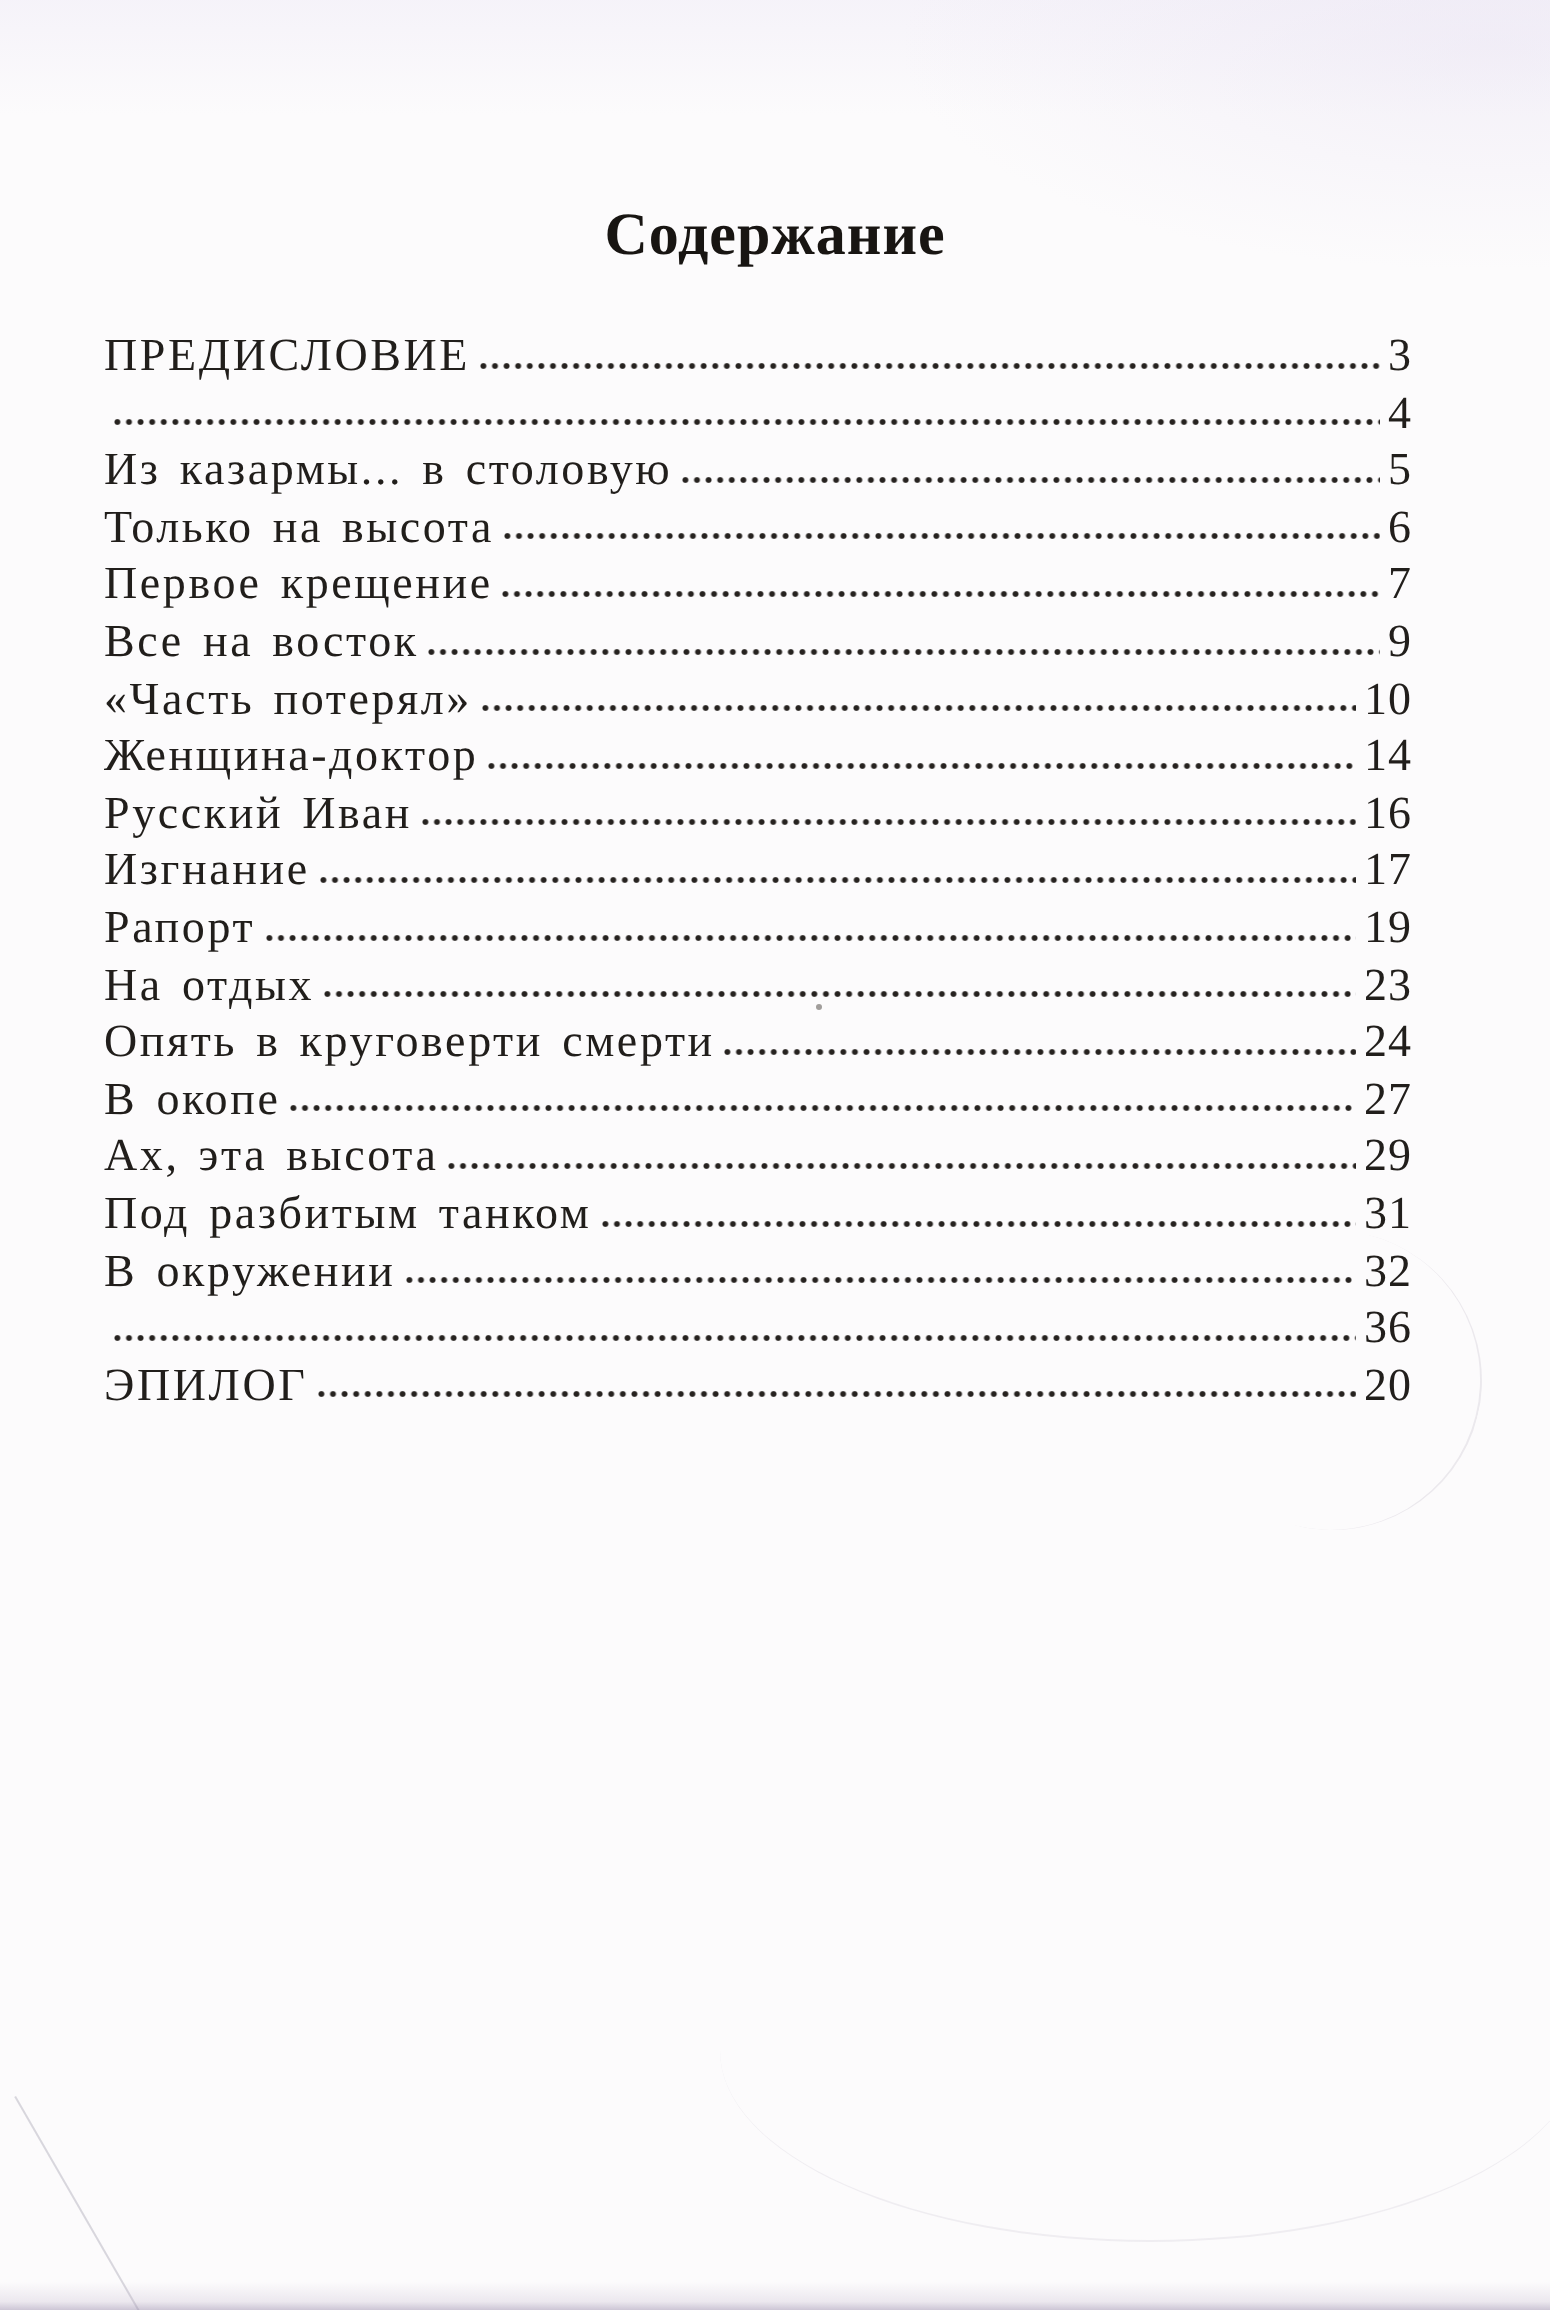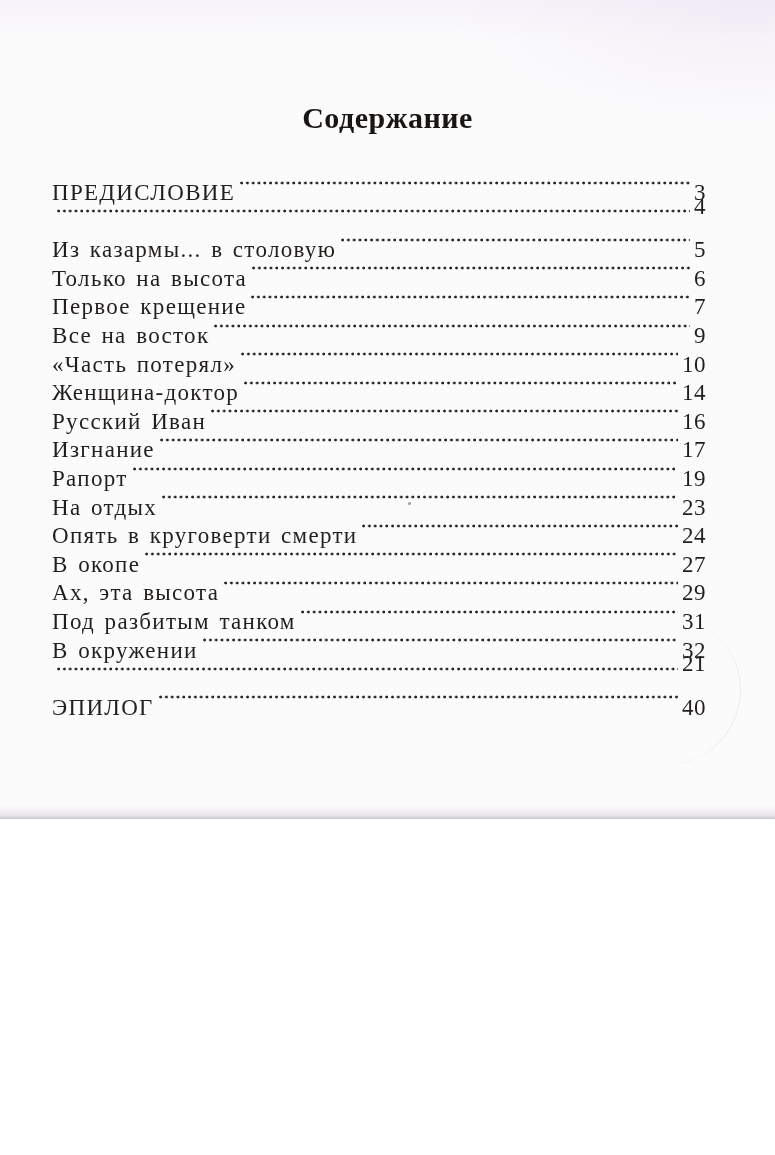--- a/index.html
+++ b/index.html
@@ -3,21 +3,21 @@
 <meta charset="utf-8">
 <style>
   html, body {
     margin: 0;
     padding: 0;
     background: #ffffff;
   }
   .sheet {
     position: relative;
     width: 775px;
-    height: 819px;
+    height: 1155px;
     overflow: hidden;
     background:
       radial-gradient(ellipse 420px 160px at 96% 2%, rgba(232,226,242,0.45), rgba(255,255,255,0) 70%),
       linear-gradient(180deg, rgba(240,236,247,0.55) 0%, rgba(255,255,255,0) 5%),
       #fcfbfc;
     font-family: "Liberation Serif", "DejaVu Serif", serif;
     color: #211e1b;
   }
   .page-title {
     position: absolute;
@@ -42,21 +42,20 @@
     align-items: baseline;
     height: 28.6px;
     line-height: 28.6px;
     font-size: 23px;
     letter-spacing: 1.3px;
     word-spacing: 2.5px;
     white-space: nowrap;
   }
   .toc-label {
     flex: 0 0 auto;
-    margin-top: 15px;
   }
   .dot-leader {
     flex: 1 1 auto;
     height: 4px;
     align-self: flex-end;
     margin: 0 0 8px 5px;
     background-image: radial-gradient(circle at 1.7px 2px, #26221f 1.15px, rgba(0,0,0,0) 1.75px);
     background-size: 5.8px 4px;
     background-repeat: repeat-x;
     background-position: left bottom;
@@ -201,26 +200,26 @@
         <span class="dot-leader"></span>
         <span class="toc-page">31</span>
       </div>
       <div class="toc-row">
         <span class="toc-label">В окружении</span>
         <span class="dot-leader"></span>
         <span class="toc-page">32</span>
       </div>
       <div class="toc-row">
         <span class="dot-leader"></span>
-        <span class="toc-page">21</span>
+        <span class="toc-page">36</span>
       </div>
       <div class="toc-row">
         <span class="toc-label">ЭПИЛОГ</span>
         <span class="dot-leader"></span>
-        <span class="toc-page">40</span>
+        <span class="toc-page">20</span>
       </div>
     </div>
 
   <span class="speck"></span>
   <span class="crease-mid-right"></span>
   <span class="crease-bottom-curve"></span>
   <span class="crease-bottom-left"></span>
   <span class="bottom-shade"></span>
 </div>
 

